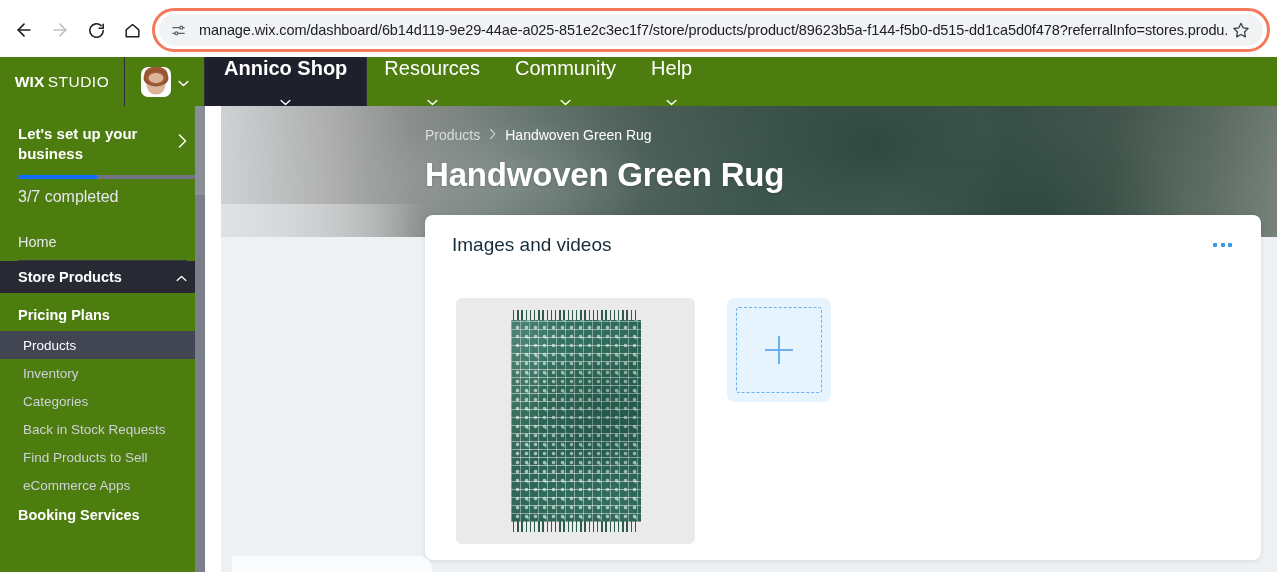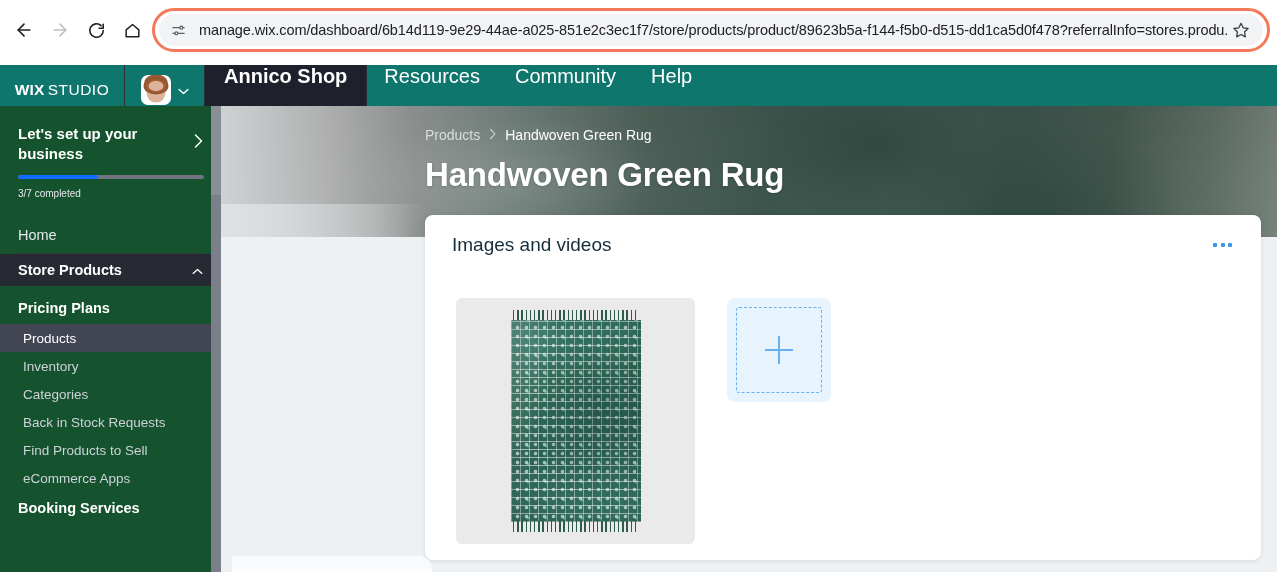--- a/index.html
+++ b/index.html
@@ -58,23 +58,23 @@
     letter-spacing: -0.1px;
   }
   .star-btn {
     flex: 0 0 24px; width: 24px; height: 24px;
     display: flex; align-items: center; justify-content: center;
     cursor: pointer;
   }
 
   
   .topnav {
-    position: absolute; top: 65px; left: 0;
+    position: absolute; top: 57px; left: 0;
     width: 1277px; height: 49px;
-    background: #0f766e;
+    background: #4d7c0f;
     display: flex; align-items: stretch;
   }
   .brand {
     width: 125px;
     display: flex; align-items: center; justify-content: center;
     color: #ffffff;
     font-size: 15.5px;
     letter-spacing: 0.2px;
     border-right: 1px solid #2b2e38;
   }
@@ -130,40 +130,40 @@
     background: #1e212b;
     border-right: 1px solid #2b2e38;
     font-weight: 700;
     padding: 0 19px;
   }
   .chev { display: inline-block; }
 
   
   .sidebar {
     position: absolute; left: 0; top: 106px;
-    width: 221px; height: 466px;
-    background: #14532d;
+    width: 205px; height: 466px;
+    background: #4d7c0f;
     color: #e5e8ec;
     overflow: hidden;
   }
   .setup-block { padding: 18px 18px 0 18px; }
   .setup-row { display: flex; align-items: flex-start; justify-content: space-between; }
   .setup-title {
     font-size: 15px; font-weight: 700; line-height: 20px;
     color: #ffffff; max-width: 155px;
   }
   .setup-arrow { color: #ffffff; margin-top: 10px; }
   .progress-track {
     margin-top: 11px;
     width: 186px; height: 4px;
     background: #707481;
     border-radius: 2px; overflow: hidden;
   }
   .progress-fill { height: 100%; width: 43%; background: #116dff; border-radius: 2px; }
-  .progress-label { margin-top: 9px; font-size: 10px; color: #e5e8ec; }
+  .progress-label { margin-top: 9px; font-size: 16px; color: #e5e8ec; }
 
   .side-link {
     display: flex; align-items: flex-end; justify-content: space-between;
     height: 31px;
     padding: 0 18px;
     font-size: 14.5px;
     color: #e5e8ec;
     cursor: pointer;
   }
   .side-link.top-gap { margin-top: 13px; }

